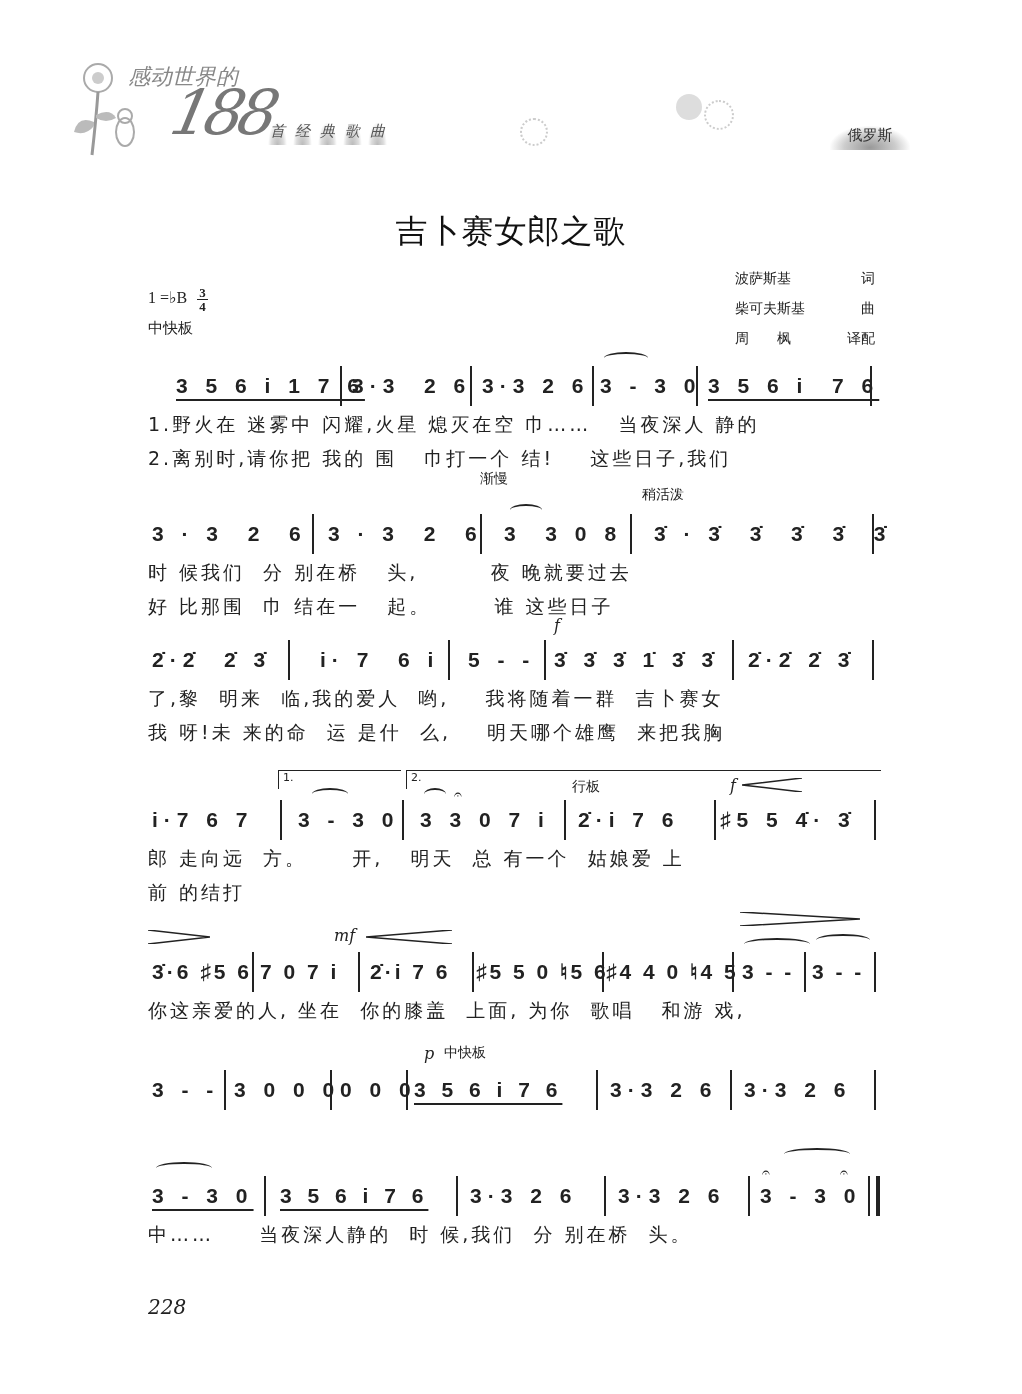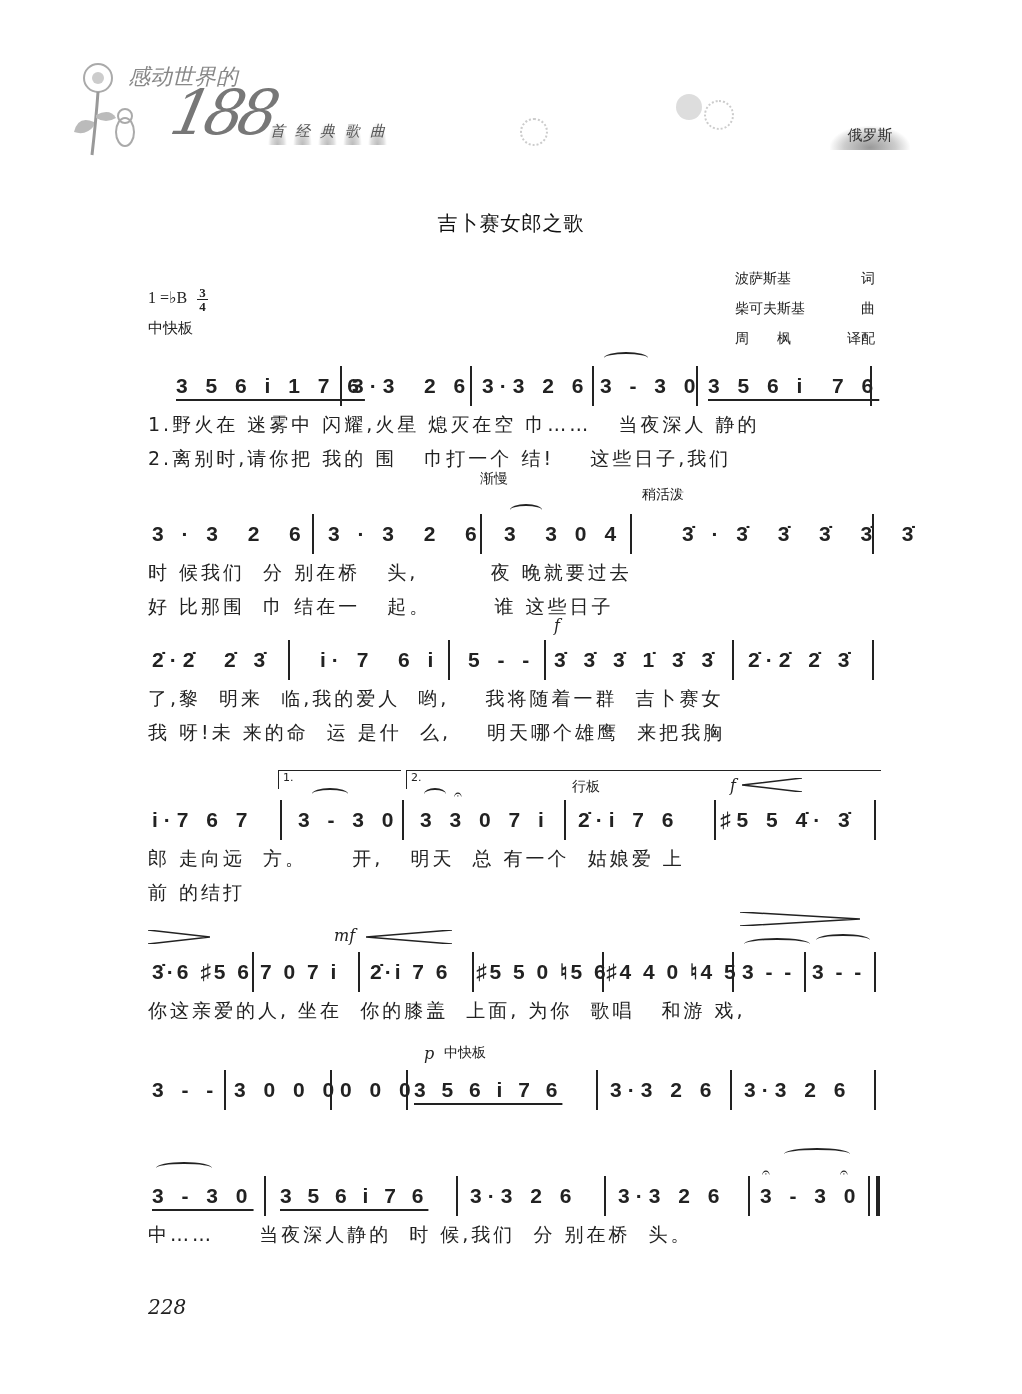--- a/index.html
+++ b/index.html
@@ -5,21 +5,21 @@
   html, body { margin:0; padding:0; background:#fff; }
   body { width:1022px; height:1394px; position:relative; overflow:hidden; font-family:"DejaVu Sans", sans-serif; color:#222; }
   .abs { position:absolute; }
   .header-series { left:128px; top:62px; font-family:"DejaVu Serif", serif; font-style:italic; font-size:22px; color:#888; }
   .header-188 { left:172px; top:82px; font-family:"DejaVu Serif", serif; font-style:italic; font-size:62px; color:#777; letter-spacing:-6px; line-height:1; transform:skewX(-12deg); }
   .header-sub { left:268px; top:122px; display:flex; gap:6px; }
   .header-sub span { font-size:15px; color:#555; font-style:italic; padding:0 2px 4px; background:radial-gradient(ellipse at 50% 100%, #bbb 0%, #ddd 45%, transparent 70%); }
   .flower-deco { left:70px; top:60px; width:70px; height:100px; }
   .daisy { border-radius:50%; }
   .country-tag { left:830px; top:126px; width:80px; height:24px; text-align:center; font-size:15px; color:#333; background:radial-gradient(ellipse at 50% 90%, #999 0%, #ccc 45%, transparent 72%); }
-  .title { left:0; width:1022px; top:210px; text-align:center; font-size:20px; color:#111; letter-spacing:1px; }
+  .title { left:0; width:1022px; top:210px; text-align:center; font-size:32px; color:#111; letter-spacing:1px; }
   .key { left:148px; top:286px; font-family:"Liberation Serif", serif; font-size:16px; }
   .frac { display:inline-block; vertical-align:middle; text-align:center; font-weight:bold; font-size:13px; line-height:13px; margin-left:6px; }
   .frac .n { border-bottom:1px solid #222; padding:0 2px; }
   .tempo0 { left:148px; top:319px; font-size:15px; }
   .credits { left:735px; top:263px; font-size:14px; line-height:30px; }
   .credits div { display:flex; justify-content:space-between; width:140px; }
   .row { position:absolute; left:148px; width:730px; }
   .bar { position:absolute; width:2px; background:#222; height:40px; }
   .lyric { position:absolute; left:0; font-size:19px; letter-spacing:3px; white-space:pre; }
   .mark { position:absolute; font-size:14px; white-space:nowrap; }
@@ -98,23 +98,23 @@
 </div>
 
 <div class="row" style="top:514px;height:110px;">
   <div class="mark" style="left:332px;top:-44px;">渐慢</div>
   <div class="mark" style="left:494px;top:-28px;">稍活泼</div>
   <div class="slur" style="left:362px;top:-10px;width:32px;"></div>
   <div class="measure" style="left:4px;">3 · 3  2  6</div>
   <div class="bar" style="left:164px;"></div>
   <div class="measure" style="left:180px;">3 · 3  2  6</div>
   <div class="bar" style="left:332px;"></div>
-  <div class="measure" style="left:356px;">3  3 0 4</div>
+  <div class="measure" style="left:356px;">3  3 0 8</div>
   <div class="bar" style="left:482px;"></div>
-  <div class="measure" style="left:506px;margin-left:28px;">3̇ · 3̇  3̇  3̇  3̇  3̇</div>
+  <div class="measure" style="left:506px;">3̇ · 3̇  3̇  3̇  3̇  3̇</div>
   <div class="bar" style="left:724px;"></div>
   <div class="lyric" style="top:46px;">时 候我们  分 别在桥   头,        夜 晚就要过去</div>
   <div class="lyric" style="top:80px;">好 比那围  巾 结在一   起。       谁 这些日子</div>
 </div>
 
 <div class="row" style="top:640px;height:110px;">
   <div class="dyn" style="left:406px;top:-24px;">f</div>
   <div class="measure" style="left:4px;">2̇·2̇  2̇ 3̇</div>
   <div class="bar" style="left:140px;"></div>
   <div class="measure" style="left:160px;margin-left:12px;">i· 7  6 i</div>

